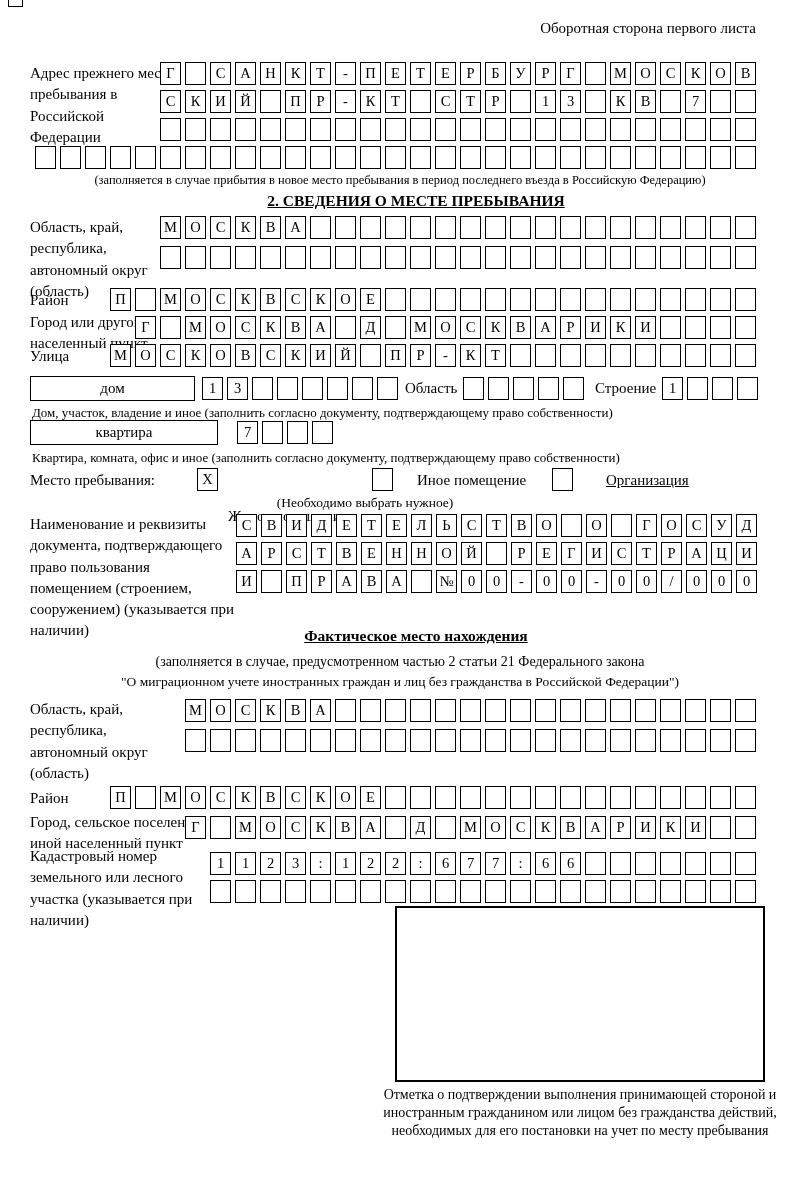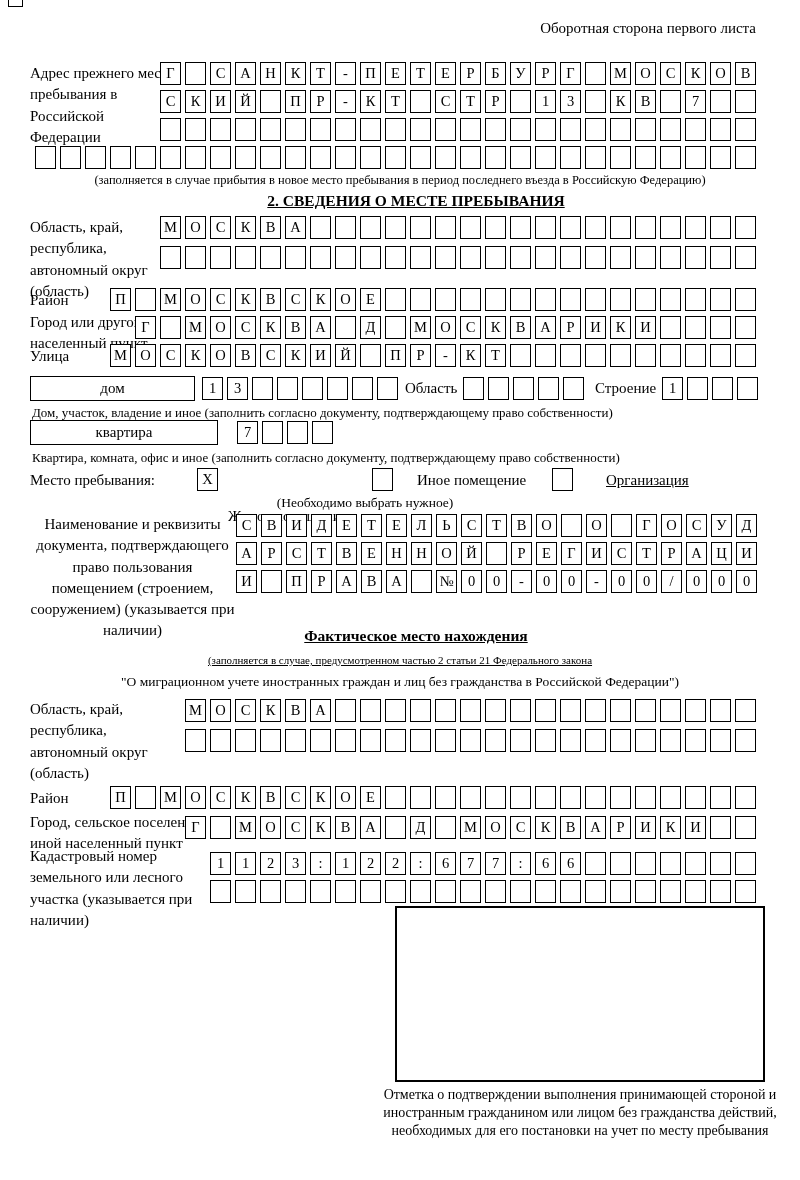--- a/index.html
+++ b/index.html
@@ -332,21 +332,21 @@
 
   <div class="lbl" style="left:30px;top:470px;">Место пребывания:</div>
   <span class="cell cb" style="left:197px;top:468px;">X</span>
   <span class="lbl" style="left:228px;top:470px;margin-top:36px;">Жилое помещение</span>
   <span class="cell cb" style="left:372px;top:468px;"></span>
   <span class="lbl" style="left:417px;top:470px;">Иное помещение</span>
   <span class="cell cb" style="left:552px;top:468px;"></span>
   <span class="lbl" style="left:606px;top:470px;text-decoration:underline;">Организация</span>
   <div class="lbl" style="left:215px;top:493px;width:300px;text-align:center;font-size:13.5px;">(Необходимо выбрать нужное)</div>
 
-  <div class="lbl" style="left:30px;top:514px;width:205px;text-align:center;">Наименование и реквизиты документа, подтверждающего право пользования помещением (строением, сооружением) (указывается при наличии)</div>
+  <div class="lbl" style="left:30px;top:514px;width:205px;">Наименование и реквизиты документа, подтверждающего право пользования помещением (строением, сооружением) (указывается при наличии)</div>
   <div class="boxrow" style="left:236px;top:514px;">
       <span class="cell">С</span>
       <span class="cell">В</span>
       <span class="cell">И</span>
       <span class="cell">Д</span>
       <span class="cell">Е</span>
       <span class="cell">Т</span>
       <span class="cell">Е</span>
       <span class="cell">Л</span>
       <span class="cell">Ь</span>
@@ -404,21 +404,21 @@
       <span class="cell">-</span>
       <span class="cell">0</span>
       <span class="cell">0</span>
       <span class="cell">/</span>
       <span class="cell">0</span>
       <span class="cell">0</span>
       <span class="cell">0</span>
     </div>
 
   <div class="title" style="top:627px;">Фактическое место нахождения</div>
-  <div class="caption" style="top:654px;font-size:11px;text-decoration:underline;">(заполняется в случае, предусмотренном частью 2 статьи 21 Федерального закона</div>
+  <div class="caption" style="top:654px;font-size:14px;">(заполняется в случае, предусмотренном частью 2 статьи 21 Федерального закона</div>
   <div class="caption" style="top:674px;font-size:13.5px;">"О миграционном учете иностранных граждан и лиц без гражданства в Российской Федерации")</div>
 
   <div class="lbl" style="left:30px;top:699px;width:150px;">Область, край, республика, автономный округ (область)</div>
   <div class="boxrow" style="left:185px;top:699px;">
       <span class="cell">М</span>
       <span class="cell">О</span>
       <span class="cell">С</span>
       <span class="cell">К</span>
       <span class="cell">В</span>
       <span class="cell">А</span>

